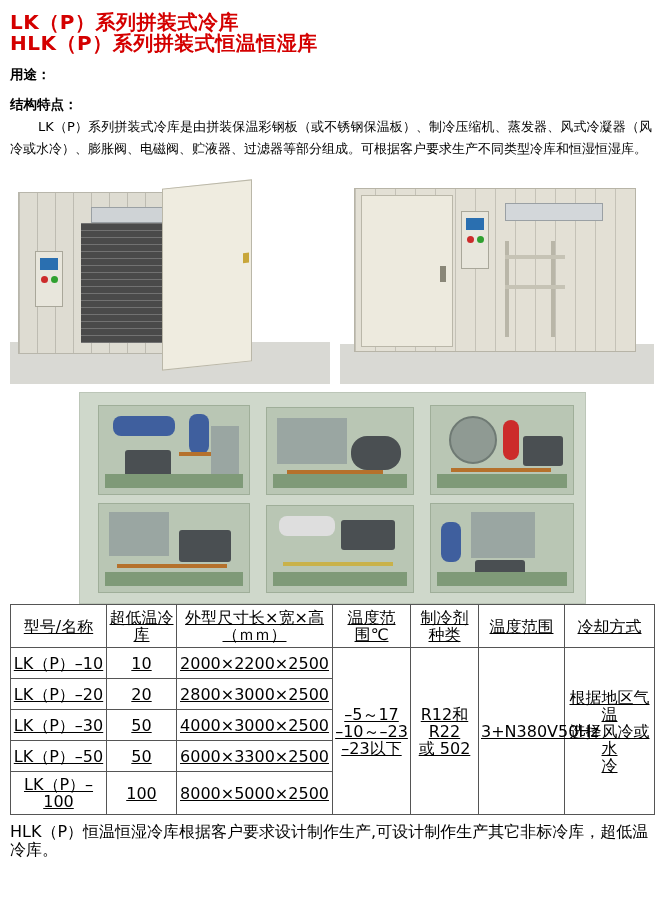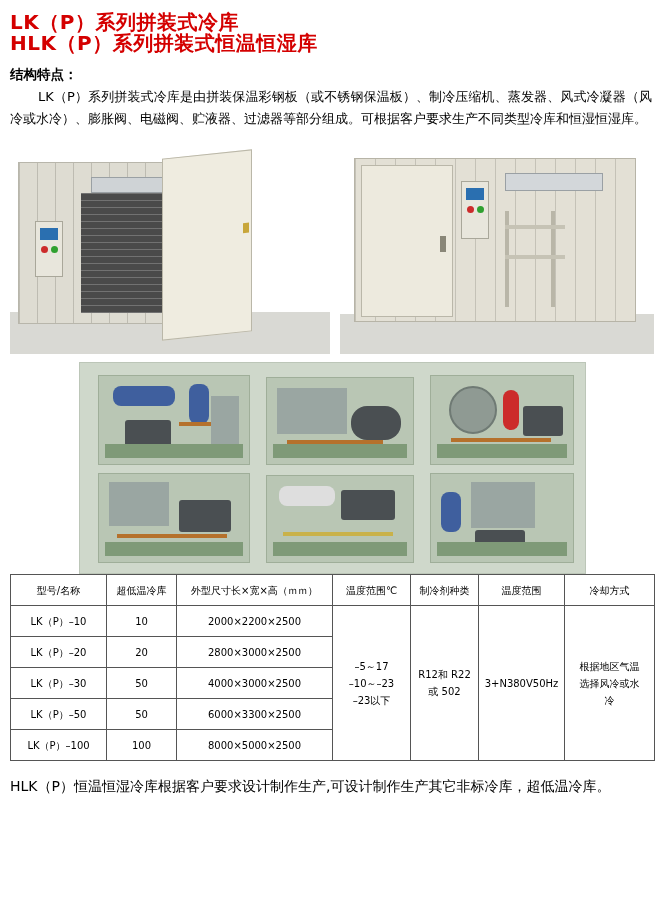--- a/index.html
+++ b/index.html
@@ -157,53 +157,55 @@
   
   .params-head {
     font-weight: bold;
     font-size: 13.5px;
     margin: 14px 0 6px 10px;
   }
   table.params {
     border-collapse: collapse;
     width: 644px;
     margin: 0 0 0 10px;
-    font-size: 10px;
+    font-size: 16px;
     table-layout: fixed;
+    text-decoration: underline;
   }
   table.params th, table.params td {
     border: 1px solid #555555;
     text-align: center;
     vertical-align: middle;
     padding: 4px 2px;
     line-height: 17px;
   }
   table.params th {
     font-weight: normal;
     height: 22px;
   }
   table.params td.model { height: 22px; }
   .multi { line-height: 19px; }
   .footnote {
-    font-size: 14px;
-    margin: 16px 0 0 10px;
+    font-size: 16px;
+    margin: 8px 0 0 10px;
     width: 644px;
     line-height: 18px;
   }
 </style>
 </head>
 <body>
 
 <div class="page">
 
   <div class="title-block">
     <div class="title-line">LK（P）系列拼装式冷库</div>
     <div class="title-line">HLK（P）系列拼装式恒温恒湿库</div>
   </div>
 
+  <div class="section-head">用途：</div>
 
   <div class="section-head">结构特点：</div>
   <div class="para">LK（P）系列拼装式冷库是由拼装保温彩钢板（或不锈钢保温板）、制冷压缩机、蒸发器、风式冷凝器（风冷或水冷）、膨胀阀、电磁阀、贮液器、过滤器等部分组成。可根据客户要求生产不同类型冷库和恒湿恒湿库。</div>
 
   <div class="photos">
 
     <div class="photo room-left">
       <div class="rl-bg"></div>
       <div class="rl-floor"></div>
       <div class="rl-body">

